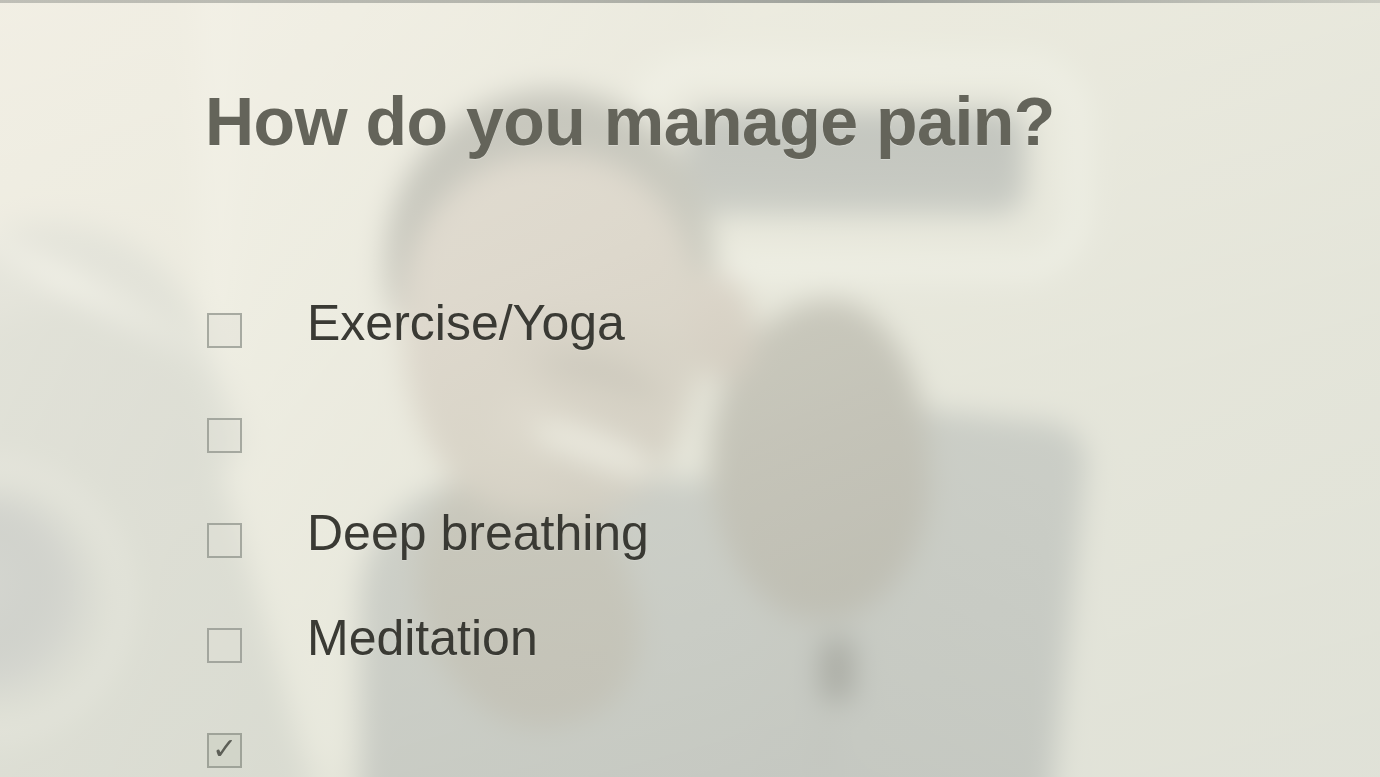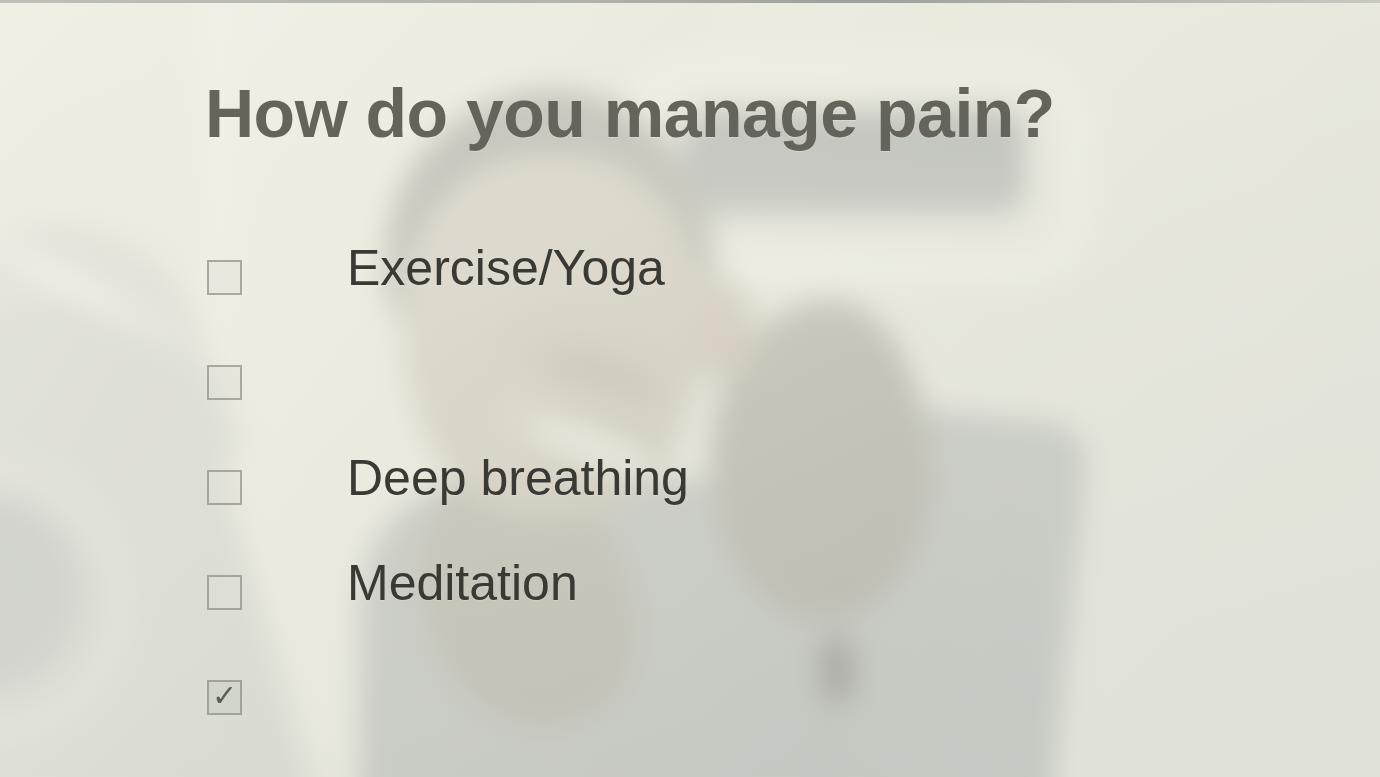--- a/index.html
+++ b/index.html
@@ -228,40 +228,39 @@
   
   .content {
     position: relative;
     z-index: 2;
     width: 100%;
     height: 100%;
   }
   .slide-title {
     position: absolute;
     left: 205px;
-    top: 74px;
+    top: 82px;
     font-size: 68px;
     font-weight: bold;
     letter-spacing: -0.5px;
     color: #64645a;
     white-space: nowrap;
     text-shadow: 0 1px 0 rgba(255,255,255,.25);
   }
   .options {
     position: absolute;
     left: 207px;
     top: 243px;
     width: 1000px;
   }
   .option {
     position: relative;
     height: 105px;
     display: flex;
-    align-items: flex-start;
-    gap: 40px;
+    align-items: flex-end;
   }
   .checkbox {
     flex: 0 0 auto;
     width: 35px;
     height: 35px;
     margin-top: 17px;
     box-sizing: border-box;
     border: 2px solid rgba(128,132,124,.62);
     background: rgba(223,225,214,.42);
     display: flex;

